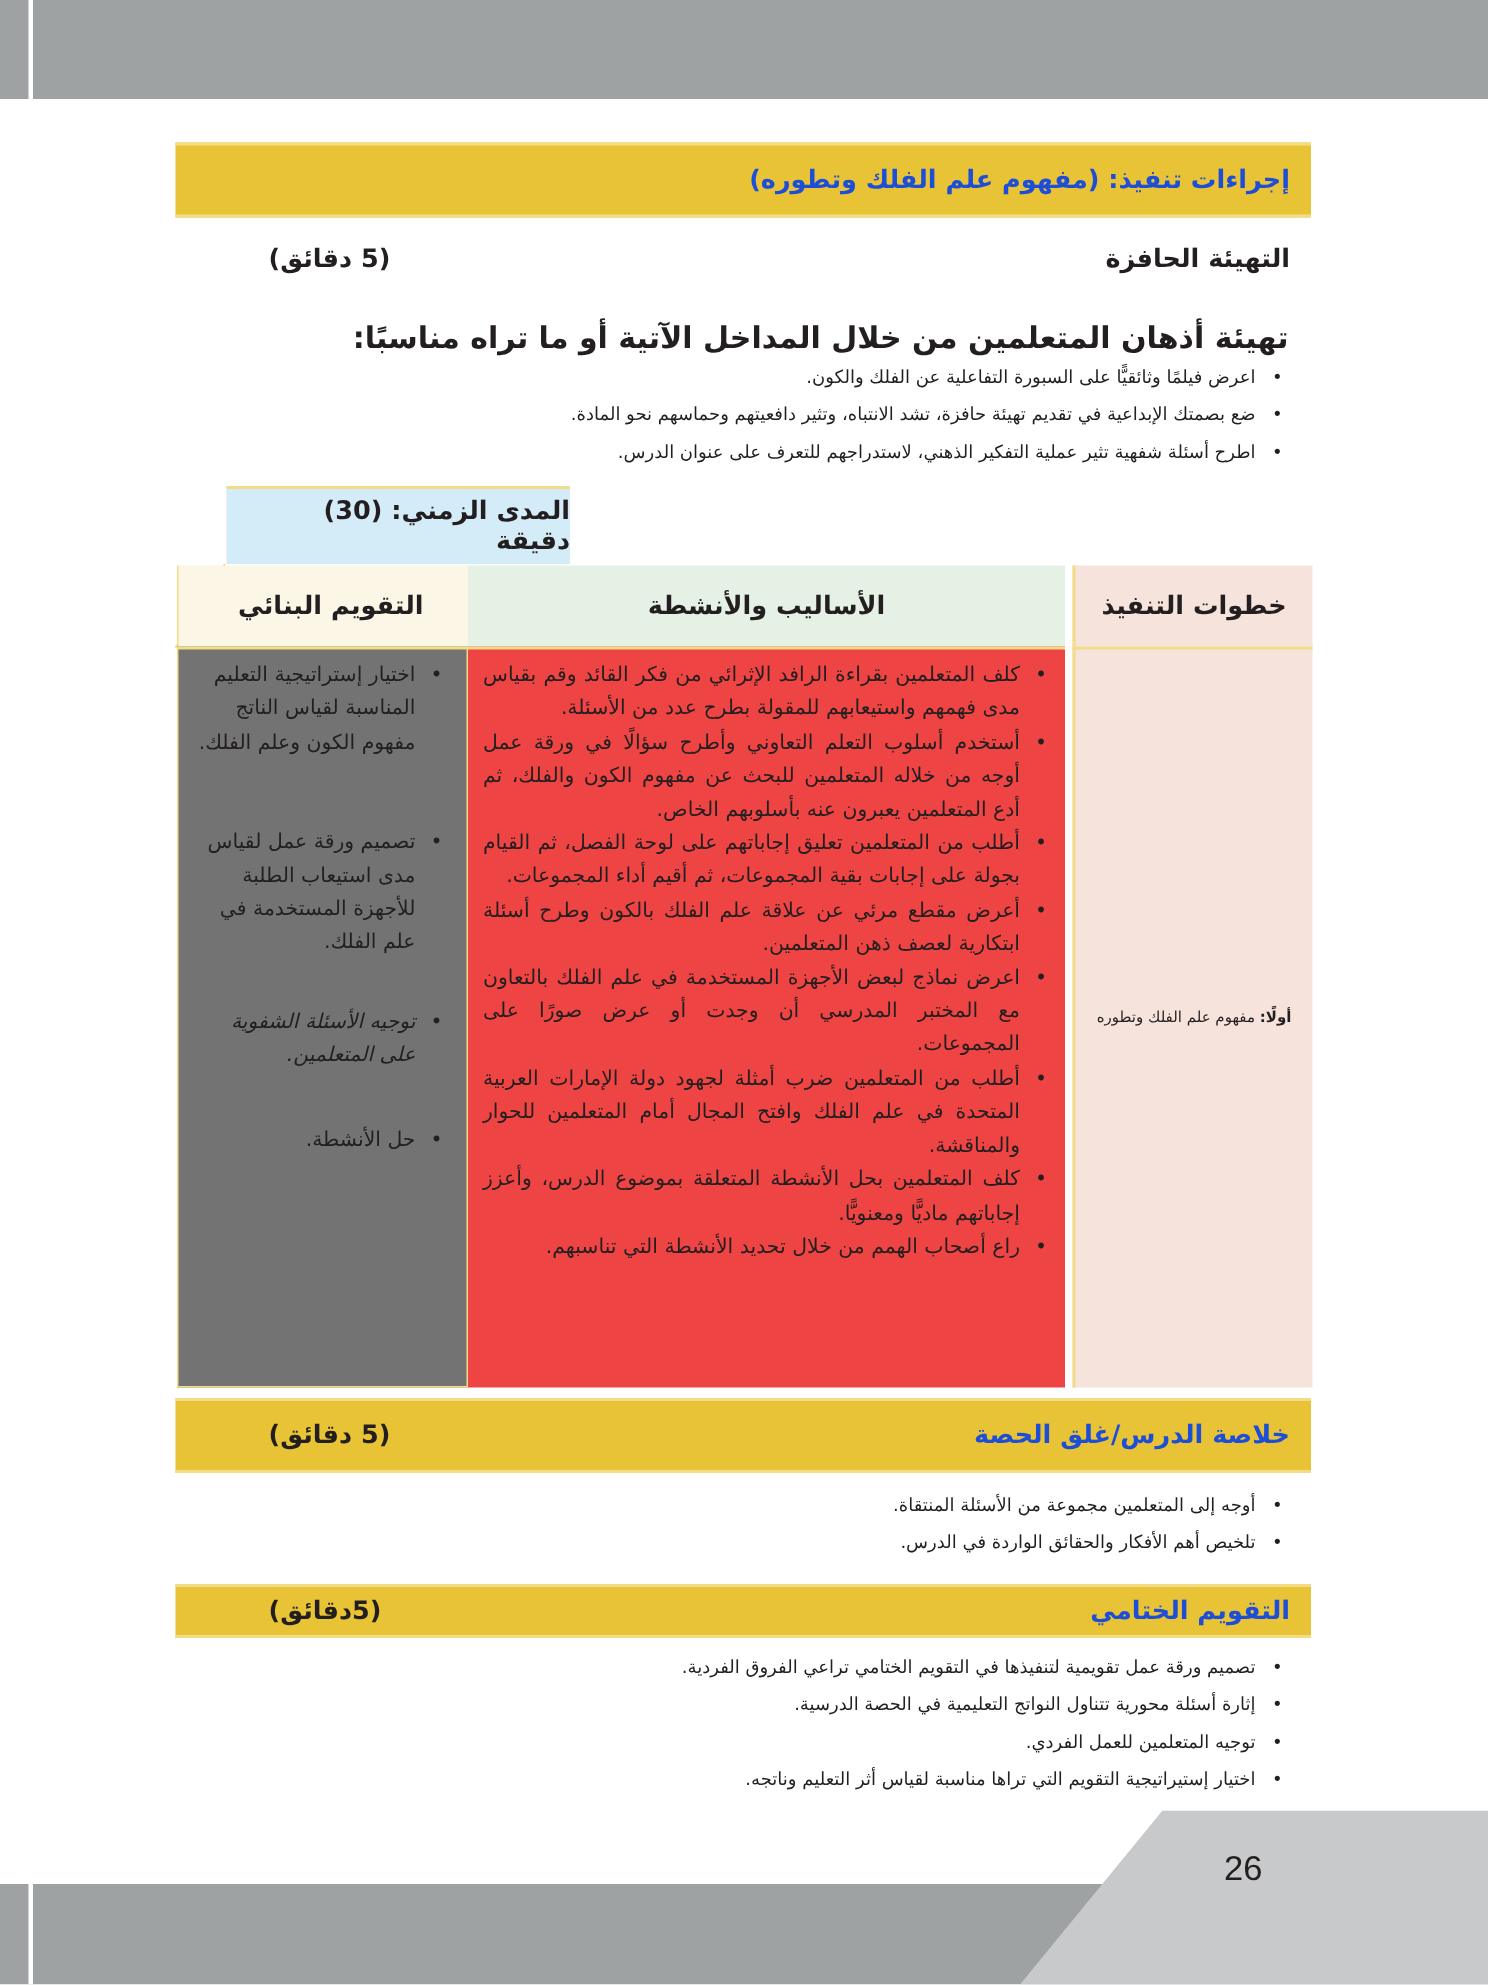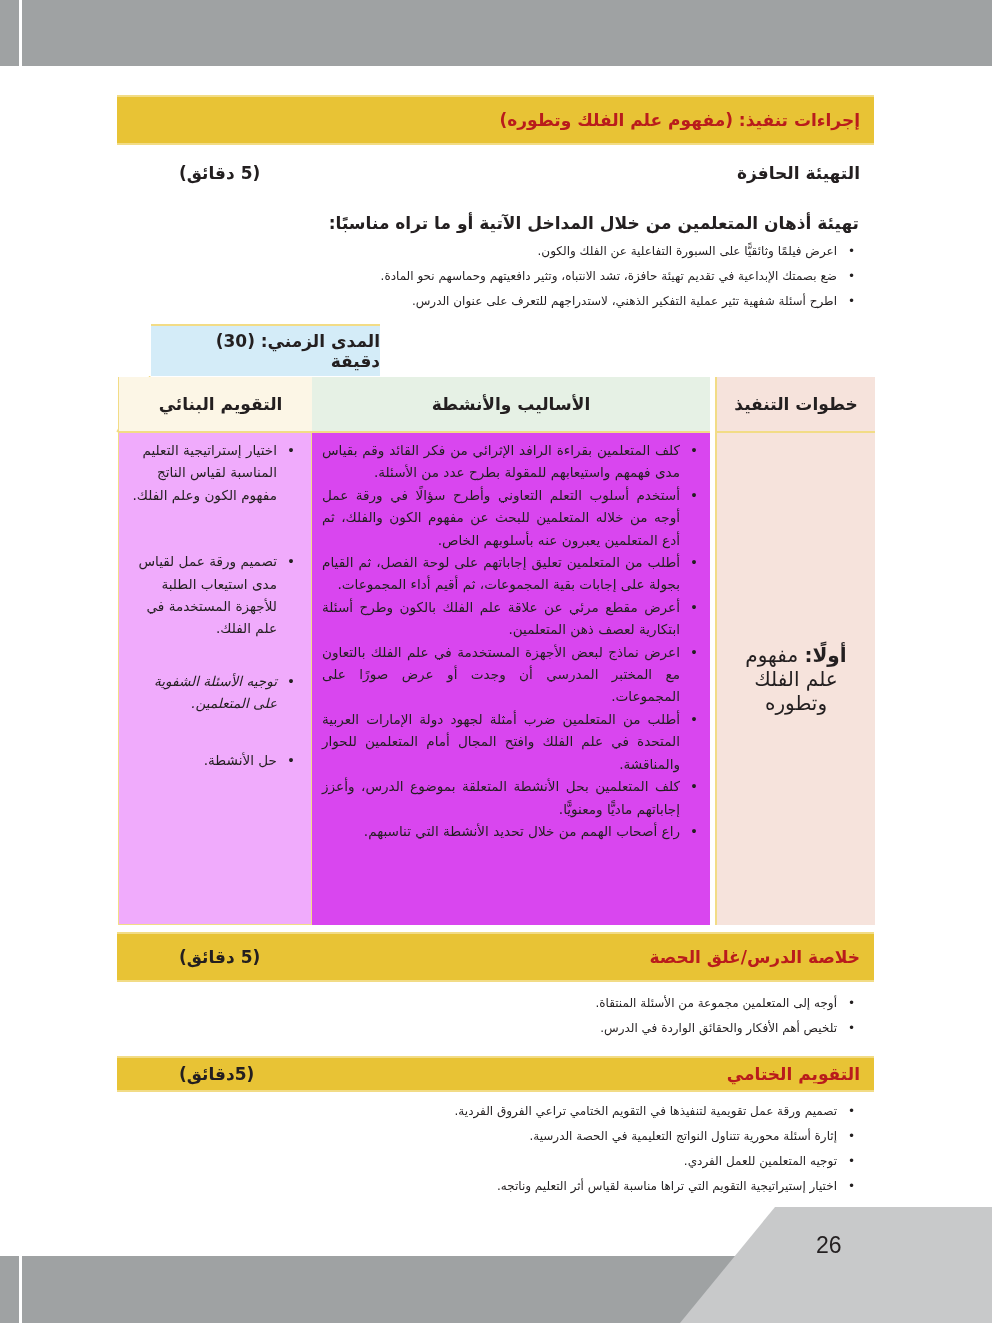--- a/index.html
+++ b/index.html
@@ -9,54 +9,54 @@
   
   .top-bar { position: absolute; top: 0; left: 0; width: 992px; height: 66px; background: #9fa2a3; }
   .top-bar .strip { position: absolute; left: 0; top: 0; width: 22px; height: 66px; background: #9fa2a3; border-right: 3px solid #ffffff; }
   .bottom-bar { position: absolute; left: 0; top: 1256px; width: 992px; height: 67px; background: #9fa2a3; }
   .bottom-bar .strip { position: absolute; left: 0; top: 0; width: 22px; height: 67px; border-right: 3px solid #ffffff; }
   .page-tab { position: absolute; left: 0; top: 1207px; width: 992px; height: 116px; }
   .page-number { position: absolute; left: 816px; top: 1232px; font-family: "Liberation Sans", sans-serif; font-size: 23px; color: #231f20; }
 
   
   .ybar { position: absolute; left: 117px; width: 757px; background: #e8c335; border-top: 2px solid #f2dc86; border-bottom: 2px solid #f2dc86; display: flex; align-items: center; justify-content: space-between; padding: 0 14px 0 0; }
-  .ybar .title { font-weight: bold; font-size: 17px; color: #b91c1c; }
+  .ybar .title { font-weight: bold; font-size: 17px; color: #1d4ed8; }
   .ybar .dur { font-weight: bold; font-size: 17px; color: #231f20; margin-left: 62px; }
 
   .bar-1 { top: 95px; height: 50px; }
   .bar-2 { top: 932px; height: 50px; }
   .bar-3 { top: 1056px; height: 36px; }
 
   .plain-head { position: absolute; left: 117px; width: 757px; display: flex; justify-content: space-between; padding-right: 14px; }
   .plain-head .title { font-weight: bold; font-size: 17px; }
   .plain-head .dur { font-weight: bold; font-size: 17px; margin-left: 62px; }
 
-  .intro-q { position: absolute; right: 133px; top: 213px; font-weight: bold; font-size: 17px; }
+  .intro-q { position: absolute; right: 133px; top: 213px; font-weight: bold; font-size: 20px; }
   ul.blist { list-style: none; position: absolute; }
   ul.blist li { position: relative; padding-right: 22px; font-size: 12px; line-height: 25px; }
   ul.blist li::before { content: "•"; position: absolute; right: 4px; top: 0; }
 
   .intro-list { right: 133px; top: 239px; }
   .closure-list { right: 133px; top: 991px; }
   .final-list { right: 133px; top: 1099px; }
 
   
   .time-tab { position: absolute; left: 151px; top: 324px; width: 229px; height: 52px; background: #d4ecf8; border-top: 2px solid #f2dc86; display: flex; align-items: center; justify-content: center; font-weight: bold; font-size: 17px; padding-left: 12px; }
 
   
   .tbl { position: absolute; left: 118px; top: 377px; width: 757px; height: 548px; }
   .hdr { position: absolute; top: 0; height: 54px; display: flex; align-items: center; justify-content: center; font-weight: bold; font-size: 17px; }
   .body-cell { position: absolute; top: 54px; bottom: 0; }
 
   .col-steps-h { right: 0; width: 160px; background: #f6e3dc; border-left: 2px solid #f2dc86; }
-  .col-steps-b { right: 0; width: 160px; background: #f6e3dc; border-left: 2px solid #f2dc86; border-top: 2px solid #f2dc86; display: flex; align-items: center; justify-content: center; text-align: center; font-size: 20px; line-height: 24px; padding: 0 20px; }
+  .col-steps-b { right: 0; width: 160px; background: #f6e3dc; border-left: 2px solid #f2dc86; border-top: 2px solid #f2dc86; display: flex; align-items: center; justify-content: center; text-align: center; font-size: 10px; line-height: 24px; padding: 0 8px; }
   .col-act-h { right: 165px; width: 398px; background: #e6f1e5; }
-  .col-act-b { right: 165px; width: 398px; background: #d946ef; border-top: 2px solid #f2dc86; }
+  .col-act-b { right: 165px; width: 398px; background: #ef4444; border-top: 2px solid #f2dc86; }
   .col-eval-h { left: 0; width: 194px; background: #fcf6e6; border-left: 1px solid #f2dc86; }
-  .col-eval-b { left: 0; width: 194px; background: #f0abfc; border: 1.5px solid #f2dc86; border-top: 2px solid #f2dc86; }
+  .col-eval-b { left: 0; width: 194px; background: #737373; border: 1.5px solid #f2dc86; border-top: 2px solid #f2dc86; }
 
   .act-list { position: absolute; right: 8px; top: 6px; width: 380px; }
   .act-list li { font-size: 13.6px !important; line-height: 22.4px !important; text-align: justify; }
   .eval-list { position: absolute; right: 12px; top: 6px; width: 170px; }
   .eval-list li { font-size: 13.6px !important; line-height: 22.4px !important; margin-bottom: 44px; }
   .eval-list li:nth-child(2) { margin-bottom: 30px; }
   .eval-list li:nth-child(3) { margin-bottom: 34px; font-style: italic; }
   .steps-bold { font-weight: bold; }
 </style>
 </head>

